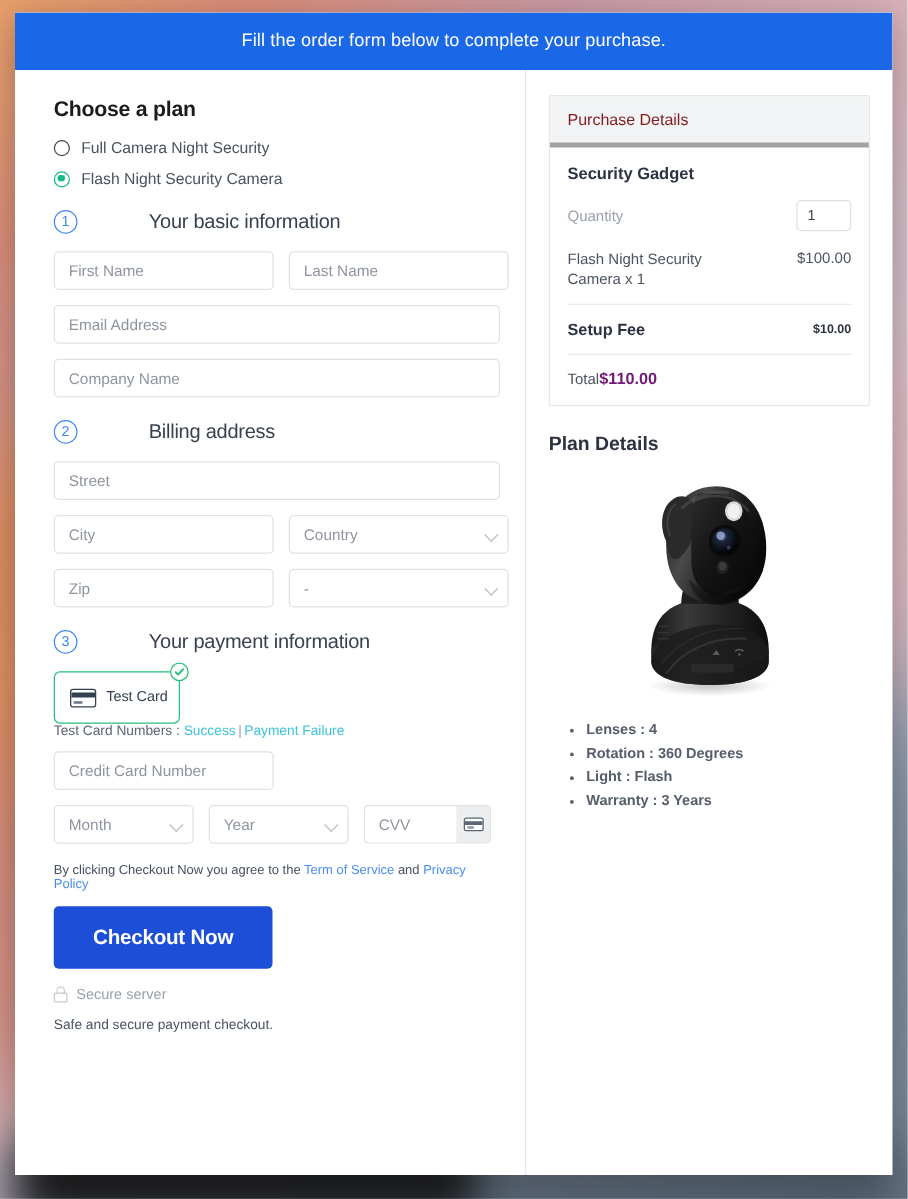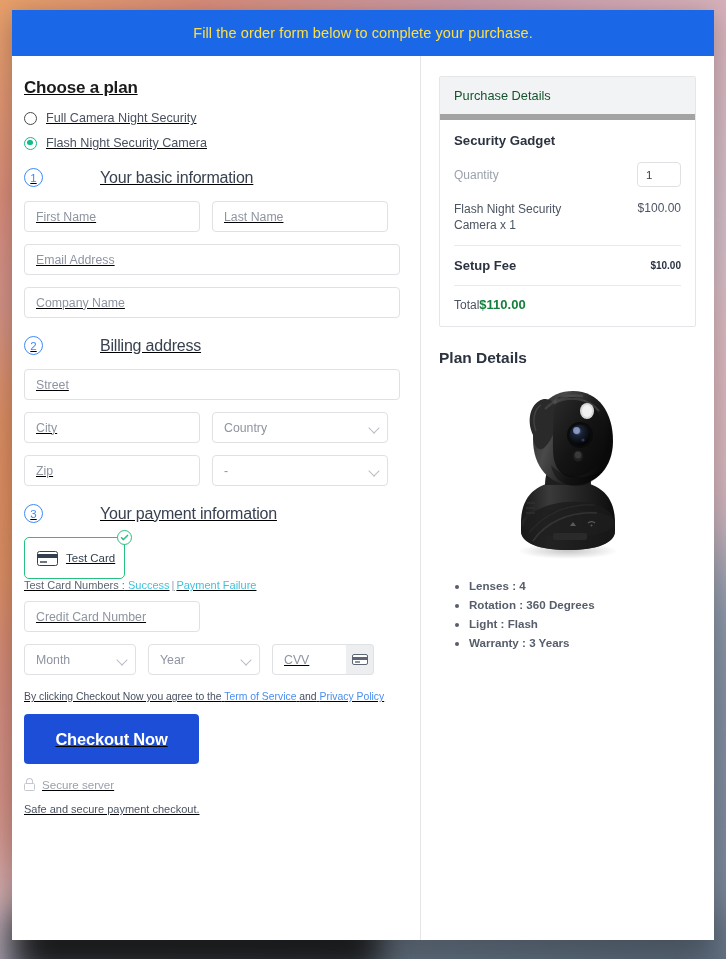--- a/index.html
+++ b/index.html
@@ -28,27 +28,27 @@
     position: absolute;
     left: 12px; top: 10px;
     width: 702px; height: 930px;
     background: #ffffff;
     box-shadow: 0 6px 26px rgba(0,0,0,.28);
     overflow: hidden;
   }
   .banner {
     height: 46px;
     background: #1a67e8;
-    color: #fde047;
+    color: #ffffff;
     display: flex; align-items: center; justify-content: center;
     font-size: 14.5px;
     letter-spacing: .1px;
   }
   .body-wrap { display: flex; height: 884px; }
-  .col-left { width: 408px; padding: 22px 20px 0 12px; text-decoration: underline; }
+  .col-left { width: 408px; padding: 22px 20px 0 31px; }
   .col-divider { width: 1px; background: #e6e6e6; }
   .col-right { flex: 1; padding: 20px 18px 0 18px; }
 
   h2.section-title {
     font-size: 17px; font-weight: bold; color: #1b1b1b;
     margin: 0 0 13px 0; letter-spacing: -.2px;
   }
   .radio-row { display: flex; align-items: center; margin-bottom: 11px; cursor: pointer; }
   .radio {
     width: 13px; height: 13px; border-radius: 50%;
@@ -151,22 +151,22 @@
   .lock-ico .bodyb {
     position: absolute; left: 0; bottom: 0; width: 11px; height: 8px;
     border: 1.4px solid #c3c8cf; border-radius: 1.5px;
   }
   .secure-text { font-size: 11.6px; color: #9ba2ac; }
   .safe-text { font-size: 11px; color: #4b5463; }
 
   
   .pd-card { border: 1px solid #e4e6e9; border-radius: 2px; background:#fff; }
   .pd-head {
-    background: #f2f3f4; border-bottom: 6px solid #a3a3a3;
-    padding: 11px 14px; font-size: 12.8px; color: #14532d;
+    background: #f2f3f4; border-bottom: 4px solid #a3a3a3;
+    padding: 11px 14px; font-size: 12.8px; color: #7f1d1d;
   }
   .pd-body { padding: 13px 14px 10px 14px; }
   .pd-product { font-size: 13.2px; font-weight: bold; color: #2b3240; margin-bottom: 14px; }
   .pd-qty-row { display: flex; align-items: center; justify-content: space-between; margin-bottom: 14px; }
   .pd-qty-label { font-size: 12px; color: #9ba2ad; }
   .qty-input {
     width: 44px; height: 25px; border: 1px solid #dfe1e5; border-radius: 4px;
     font-size: 11.5px; color: #3a4250; text-align: left; padding: 0 8px;
     font-family: "Liberation Sans", sans-serif; outline: none;
   }
@@ -174,21 +174,21 @@
     display: flex; justify-content: space-between; align-items: flex-start;
     font-size: 12px; color: #4c5462; padding-bottom: 12px; gap: 10px;
   }
   .pd-line .nm { max-width: 120px; line-height: 1.35; }
   .pd-sep { height: 1px; background: #e9eaec; }
   .pd-fee { display: flex; justify-content: space-between; align-items: center; padding: 12px 0; }
   .pd-fee .nm { font-size: 13px; font-weight: bold; color: #2b3240; }
   .pd-fee .amt { font-size: 10px; font-weight: bold; color: #2b3240; }
   .pd-total { display: flex; align-items: center; padding: 11px 0 4px 0; }
   .pd-total .nm { font-size: 12px; color: #4c5462; }
-  .pd-total .amt { font-size: 13px; font-weight: bold; color: #15803d; }
+  .pd-total .amt { font-size: 13px; font-weight: bold; color: #701a75; }
 
   .plan-title { font-size: 15.5px; font-weight: bold; color: #2b3240; margin: 22px 0 6px 0; }
   .cam-wrap { display: flex; justify-content: center; margin: 4px 0 14px 0; }
   .bullets { margin: 0; padding-left: 30px; }
   .bullets li { font-size: 11.6px; color: #565e6b; font-weight: bold; line-height: 1.62; }
 </style>
 </head>
 <body>
 
 <div class="bg-blob bg-a"></div>

